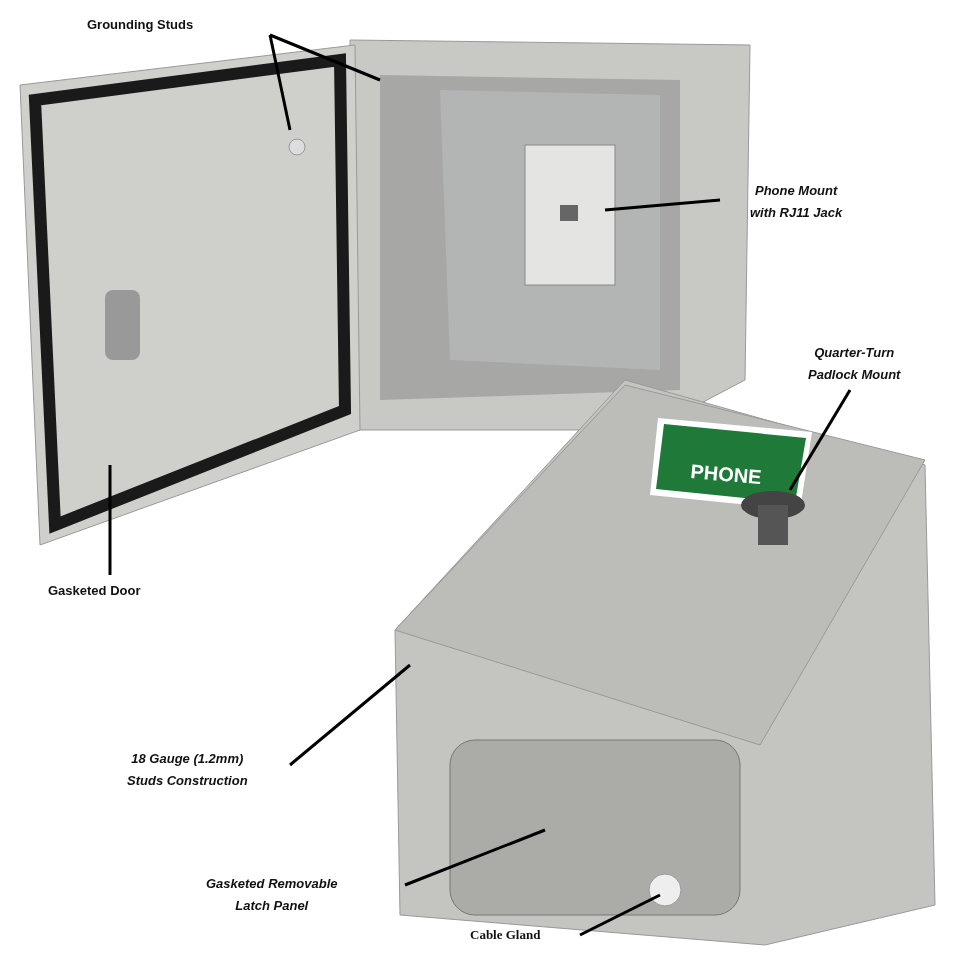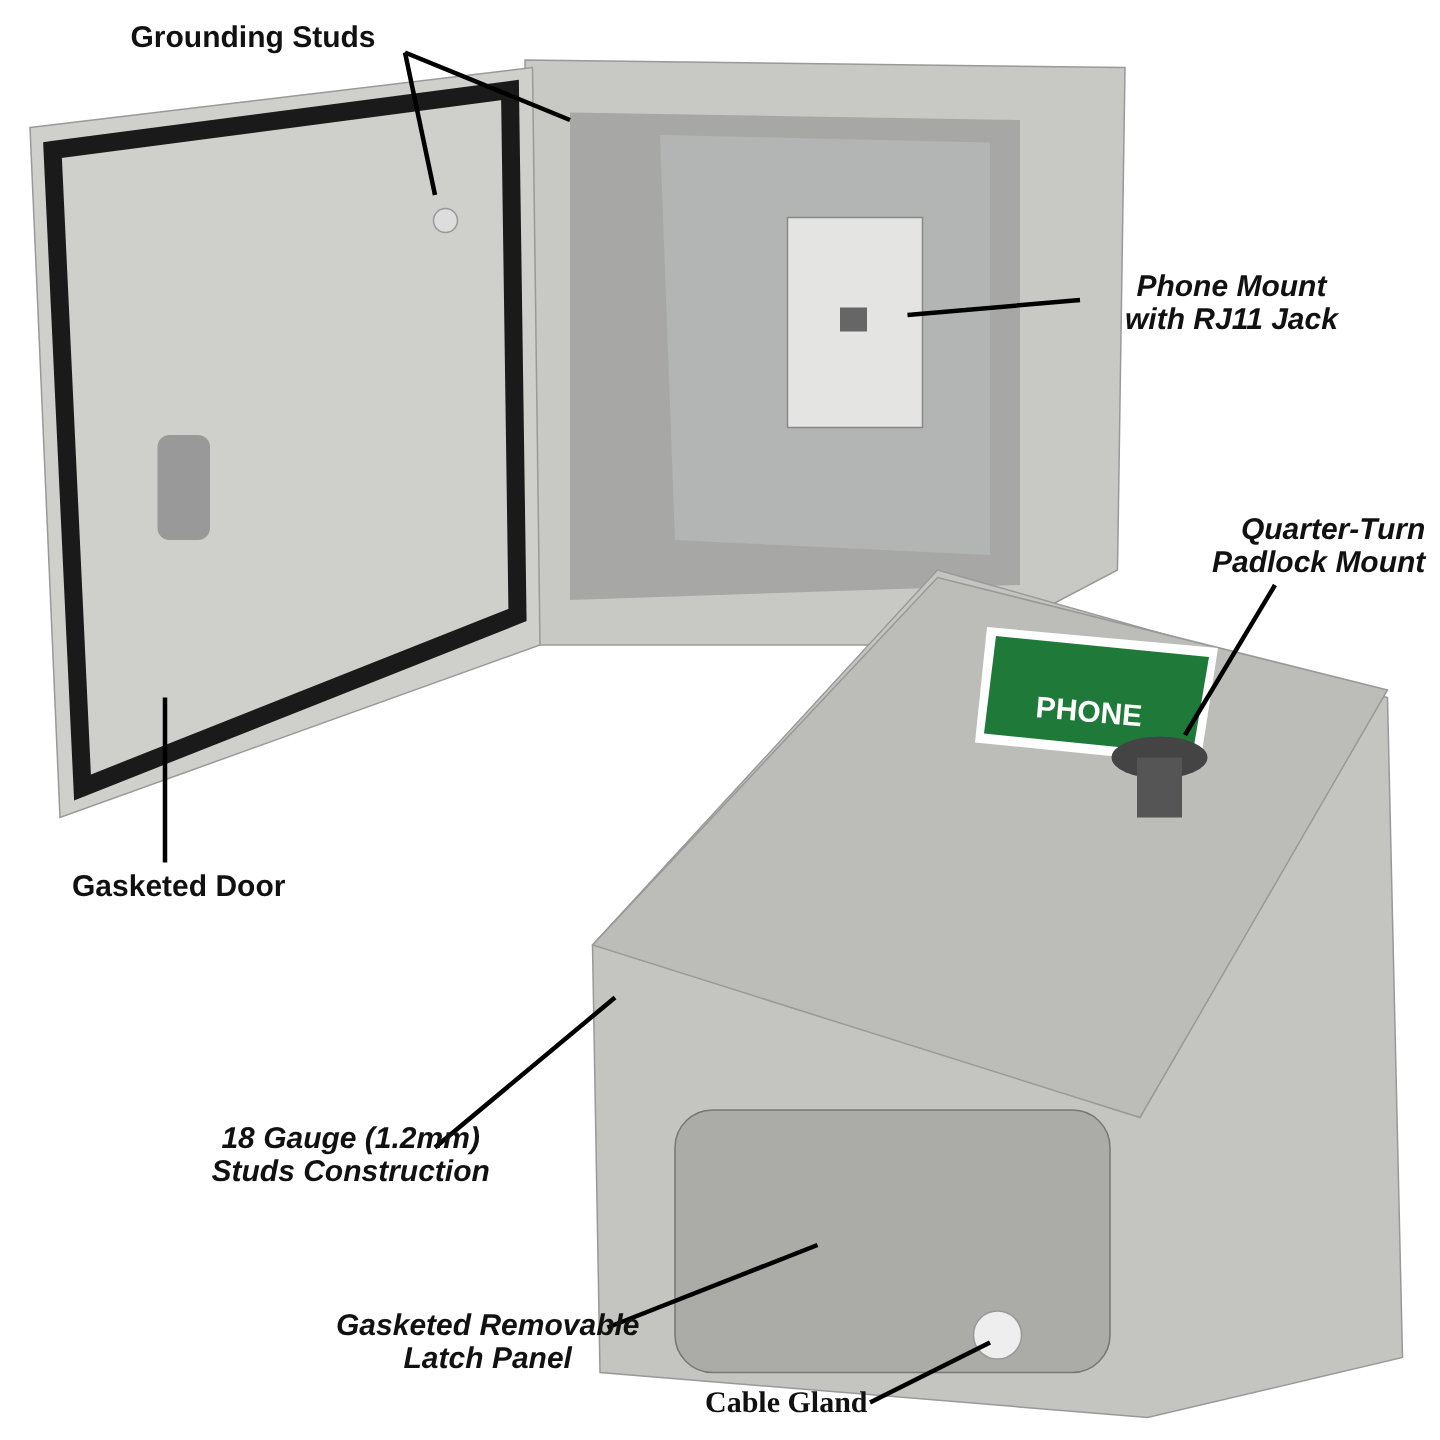--- a/index.html
+++ b/index.html
@@ -1,17 +1,17 @@
 <!DOCTYPE html>
 <html><head>
 <meta charset="utf-8">
 <style>
   html,body{margin:0;padding:0;background:#fff;}
   body{width:960px;height:960px;position:relative;overflow:hidden;font-family:"Liberation Sans",sans-serif;}
-  .label{position:absolute;font-weight:bold;font-size:20px;color:#111;line-height:22px;}
+  .label{position:absolute;font-weight:bold;font-size:13px;color:#111;line-height:22px;}
   .center{text-align:center;font-style:italic;}
   svg.scene{position:absolute;left:0;top:0;}
 </style>
 </head>
 <body>
 
 <svg class="scene" width="960" height="960">
 
   <polygon points="350,40 750,45 745,380 650,430 350,430" fill="#c8c8c4" stroke="#999"></polygon>
   <polygon points="380,75 680,80 680,390 380,400" fill="#a7a8a6"></polygon>
@@ -48,26 +48,26 @@
     <line x1="405" y1="885" x2="545" y2="830"></line>
     <line x1="580" y1="935" x2="660" y2="895"></line>
   </g>
 </svg>
 
 <div class="label" style="left:87px;top:14px;">Grounding Studs</div>
 <div class="label center" style="left:750px;top:180px;">
   <div>Phone Mount</div>
   <div>with RJ11 Jack</div>
 </div>
-<div class="label center" style="left:808px;top:342px;text-align:right;">
+<div class="label center" style="left:808px;top:342px;">
   <div>Quarter-Turn</div>
   <div>Padlock Mount</div>
 </div>
 <div class="label" style="left:48px;top:580px;">Gasketed Door</div>
-<div class="label center" style="left:141px;top:748px;">
+<div class="label center" style="left:127px;top:748px;">
   <div>18 Gauge (1.2mm)</div>
   <div>Studs Construction</div>
 </div>
-<div class="label center" style="left:224px;top:873px;">
+<div class="label center" style="left:206px;top:873px;">
   <div>Gasketed Removable</div>
   <div>Latch Panel</div>
 </div>
 <div class="label" style="left:470px;top:924px;font-family:Liberation Serif, serif;">Cable Gland</div>
 
 </body></html>

